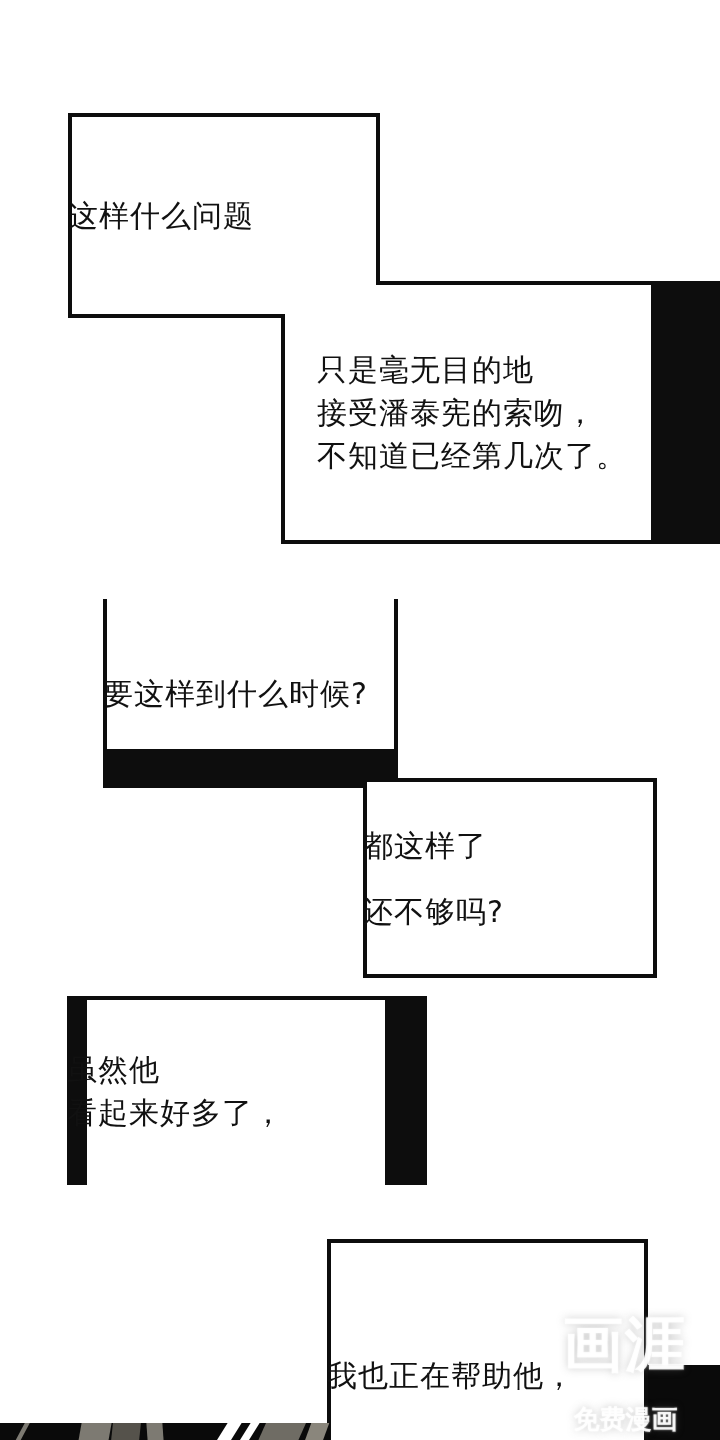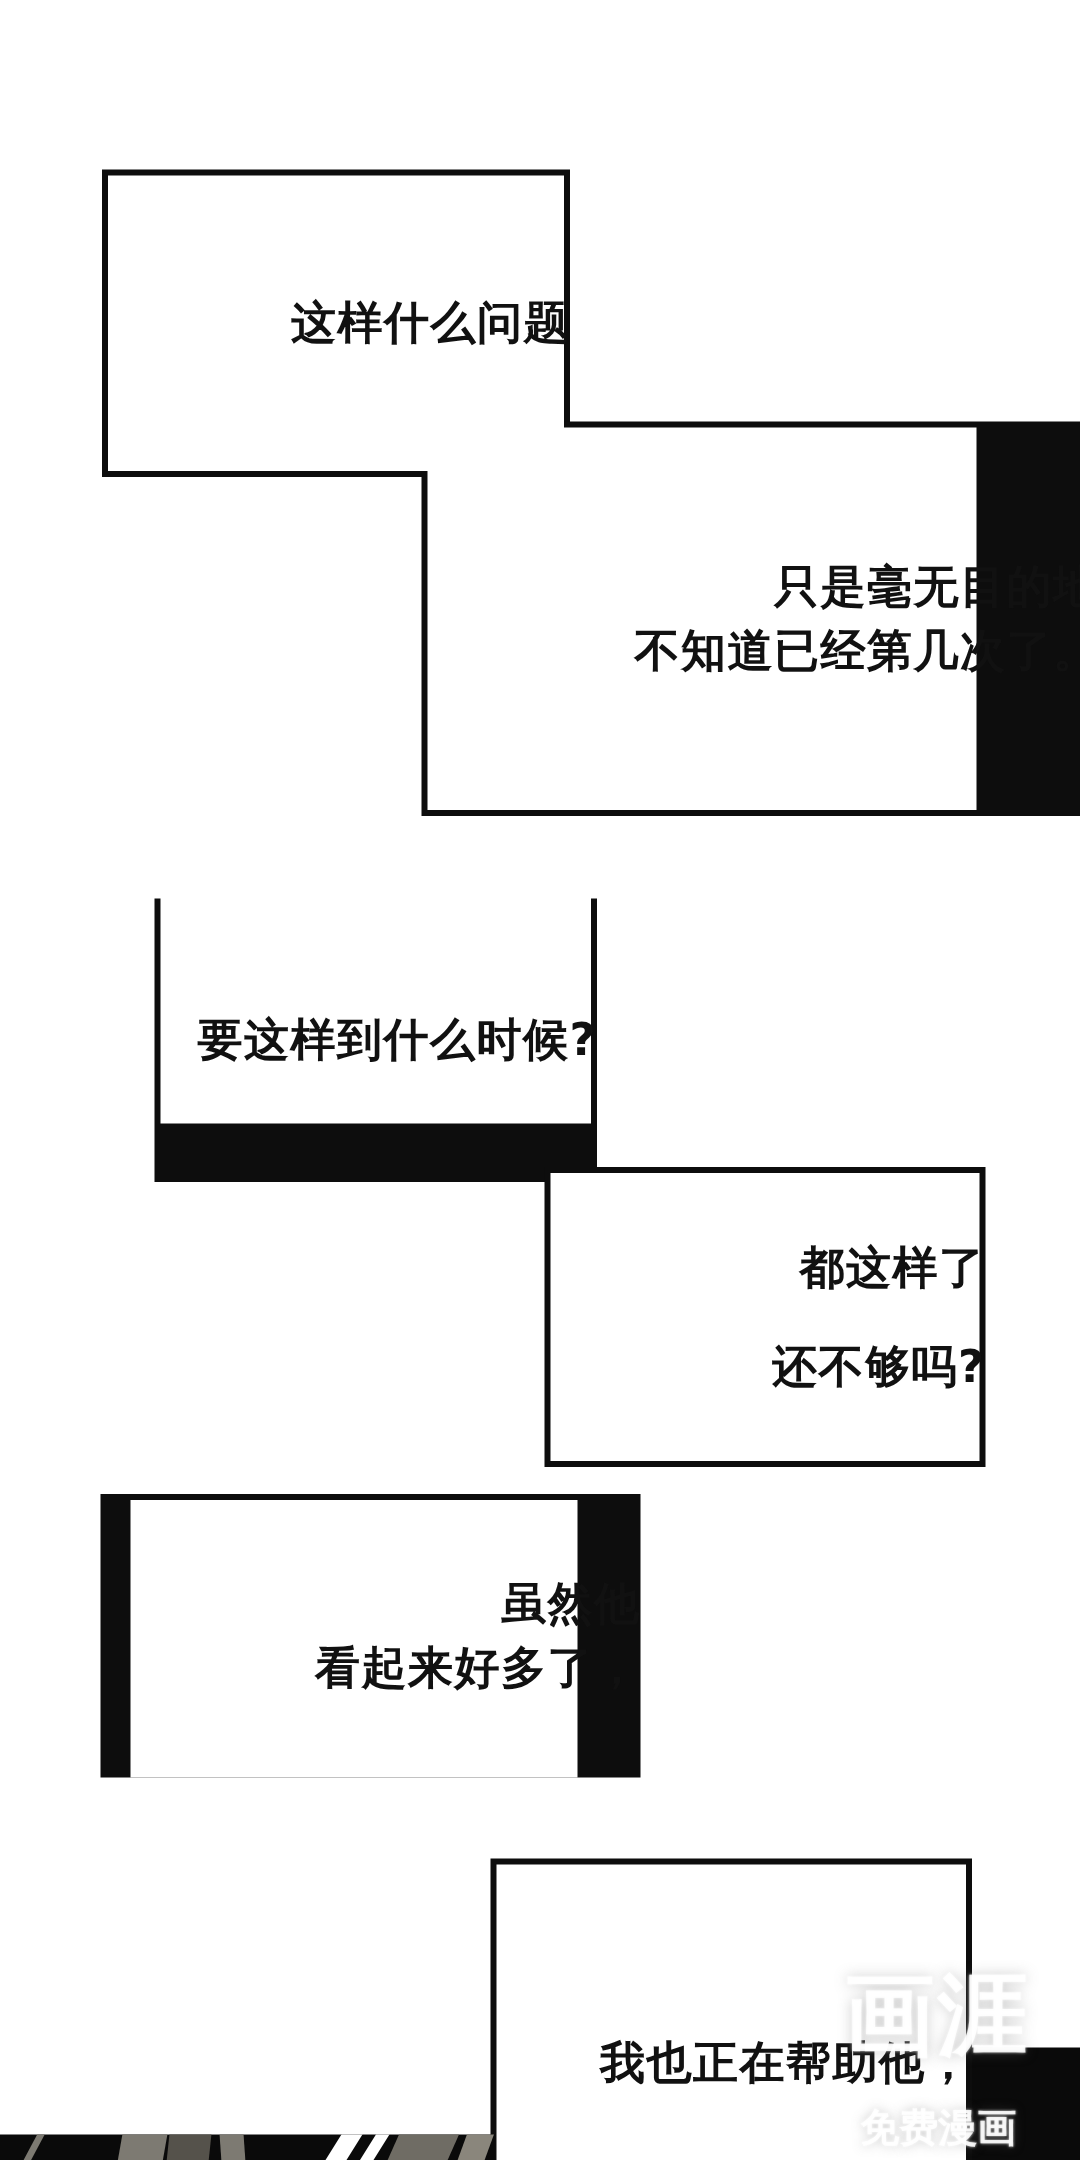--- a/index.html
+++ b/index.html
@@ -11,24 +11,24 @@
     font-family:"DejaVu Sans", sans-serif;
   }
   
   .box-border{position:absolute;background:#0d0d0d;z-index:1;}
   
   .box-fill{position:absolute;background:#ffffff;z-index:2;}
   
   .box-text{
     position:absolute;z-index:3;
     display:flex;flex-direction:column;
-    align-items:flex-end;justify-content:center;
+    align-items:flex-start;justify-content:center;
     text-align:center;
     color:#111111;
-    font-weight:700;
+    font-weight:400;
     font-size:30px;
     line-height:43px;
     letter-spacing:1px;
     white-space:nowrap;
   }
   
   .b1{left:68px;top:113px;width:312px;height:205px;}
   .b1f{left:72px;top:117px;width:304px;height:197px;}
   .b2{left:281px;top:281px;width:416px;height:263px;padding-left:36px;}
   .b2f{left:285px;top:285px;width:366px;height:255px;}
@@ -113,20 +113,21 @@
   <div class="box-fill b4f"></div>
   <div class="box-fill b5f"></div>
   <div class="box-fill b6f"></div>
 
   <div class="box-text b1">
     <div>这样什么问题</div>
   </div>
 
   <div class="box-text b2">
     <div>只是毫无目的地</div>
+    <div>接受潘泰宪的索吻，</div>
     <div>不知道已经第几次了。</div>
   </div>
 
   <div class="box-text b3">
     <div>要这样到什么时候?</div>
   </div>
 
   <div class="box-text b4">
     <div>都这样了</div>
     <div>还不够吗?</div>

